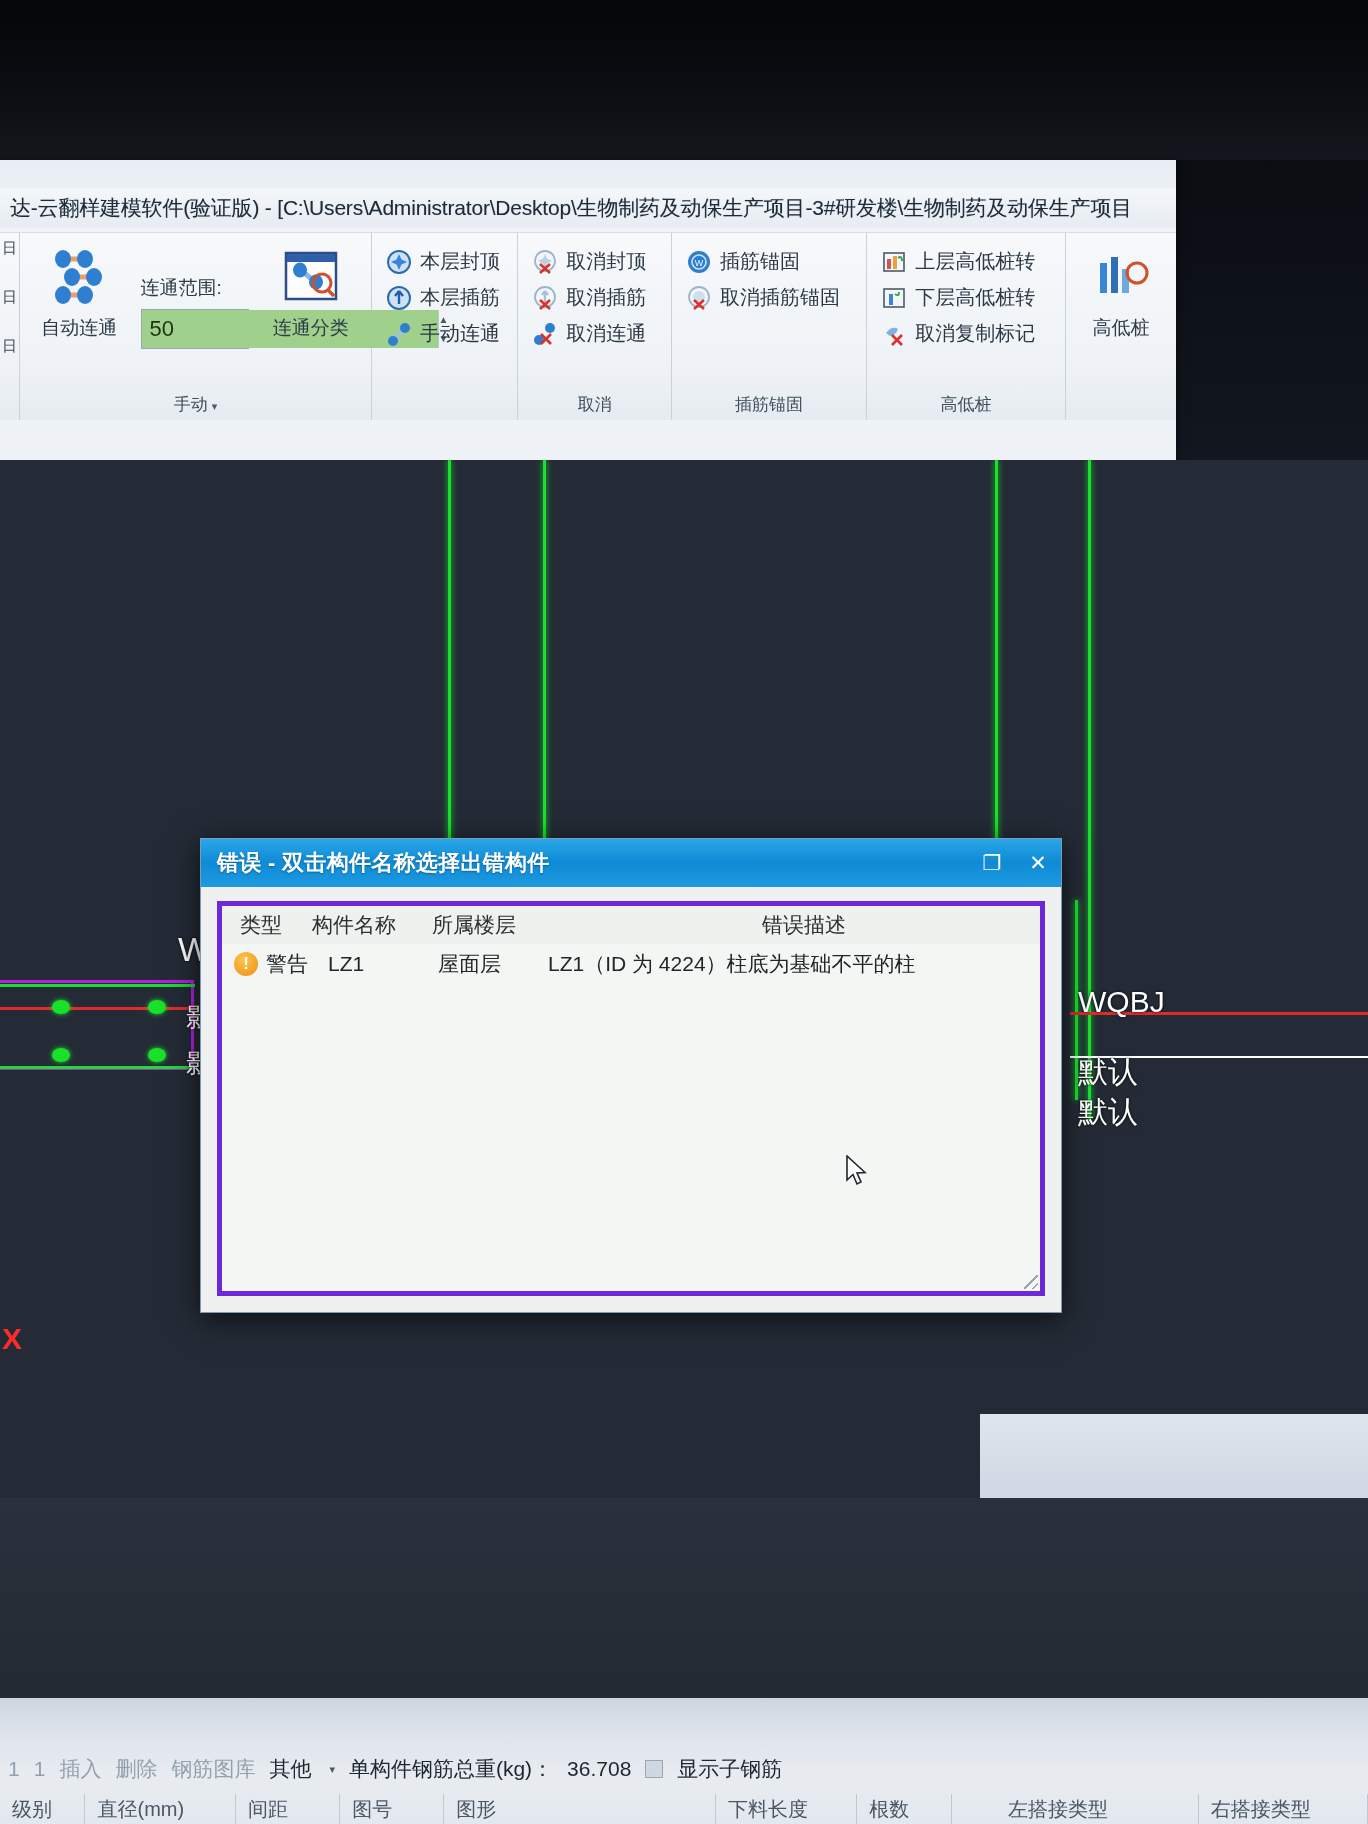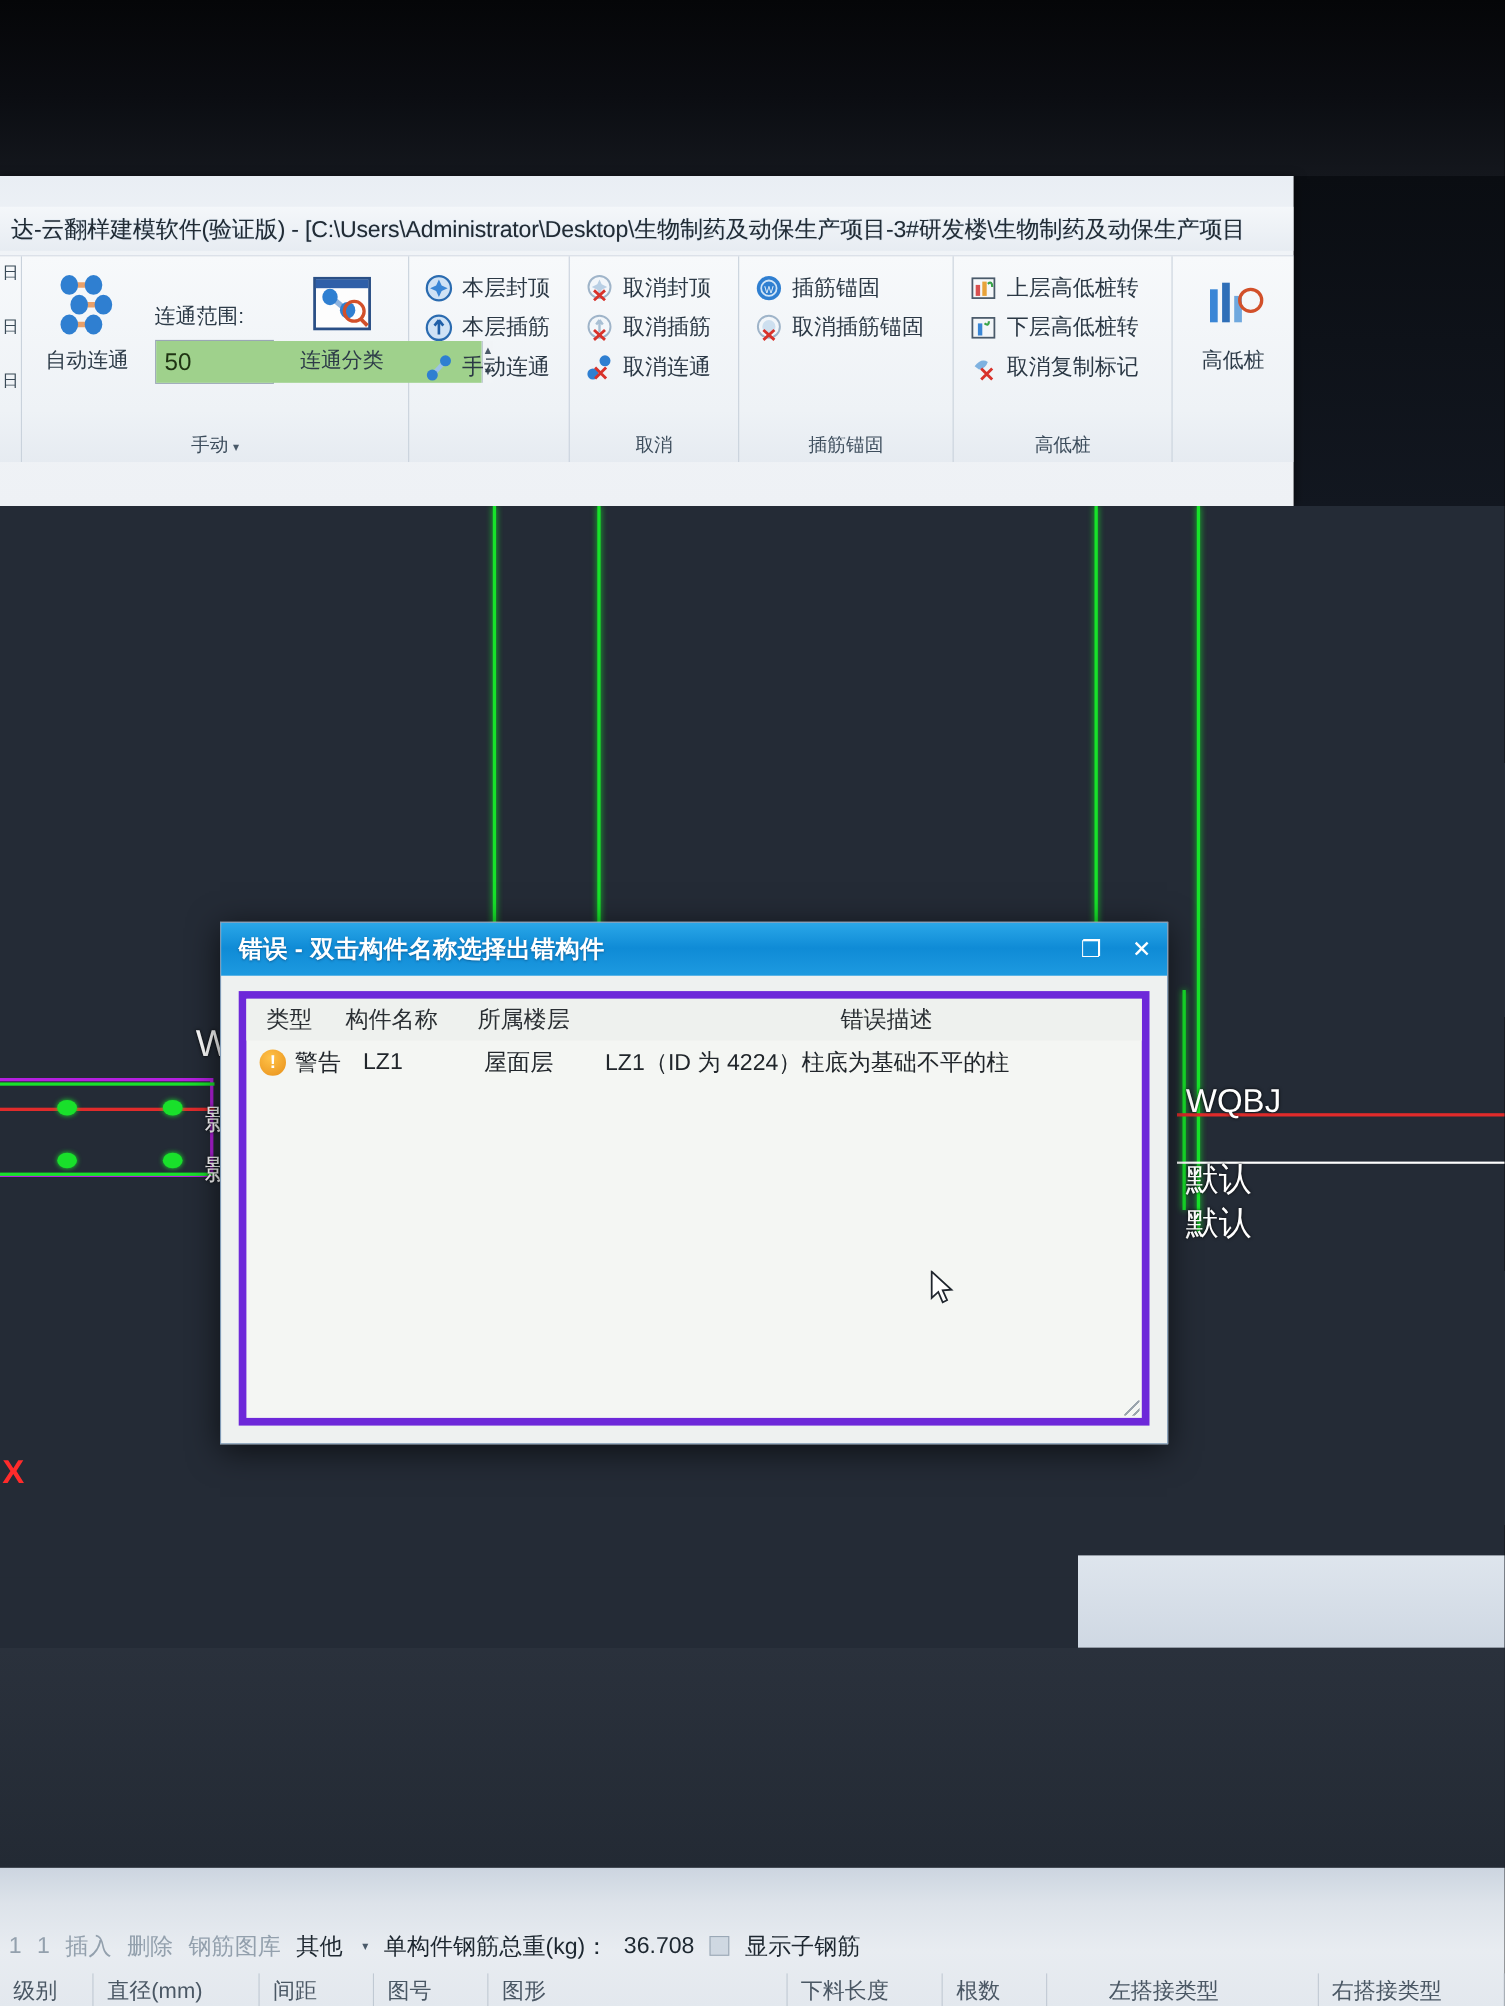--- a/index.html
+++ b/index.html
@@ -145,21 +145,21 @@
     text-shadow: 0 1px 2px rgba(0,40,80,.45);
   }
   .dlg-title .spacer { flex: 1; }
   .dlg-btn {
     width: 46px; height: 46px; display: flex; align-items: center; justify-content: center;
     color: #fff; font-size: 21px; cursor: default;
   }
   .dlg-body {
     flex: 1; margin: 14px 16px 16px 16px;
     background: #f4f6f3;
-    border: 7px solid #6d28d9;
+    border: 5px solid #6d28d9;
     display: flex; flex-direction: column;
     position: relative;
   }
   .grid-head {
     display: flex; align-items: center; height: 38px;
     padding-left: 18px; gap: 0px;
     background: #eef1ee;
     font-size: 21px; color: #2a2f33;
   }
   .grid-row {

